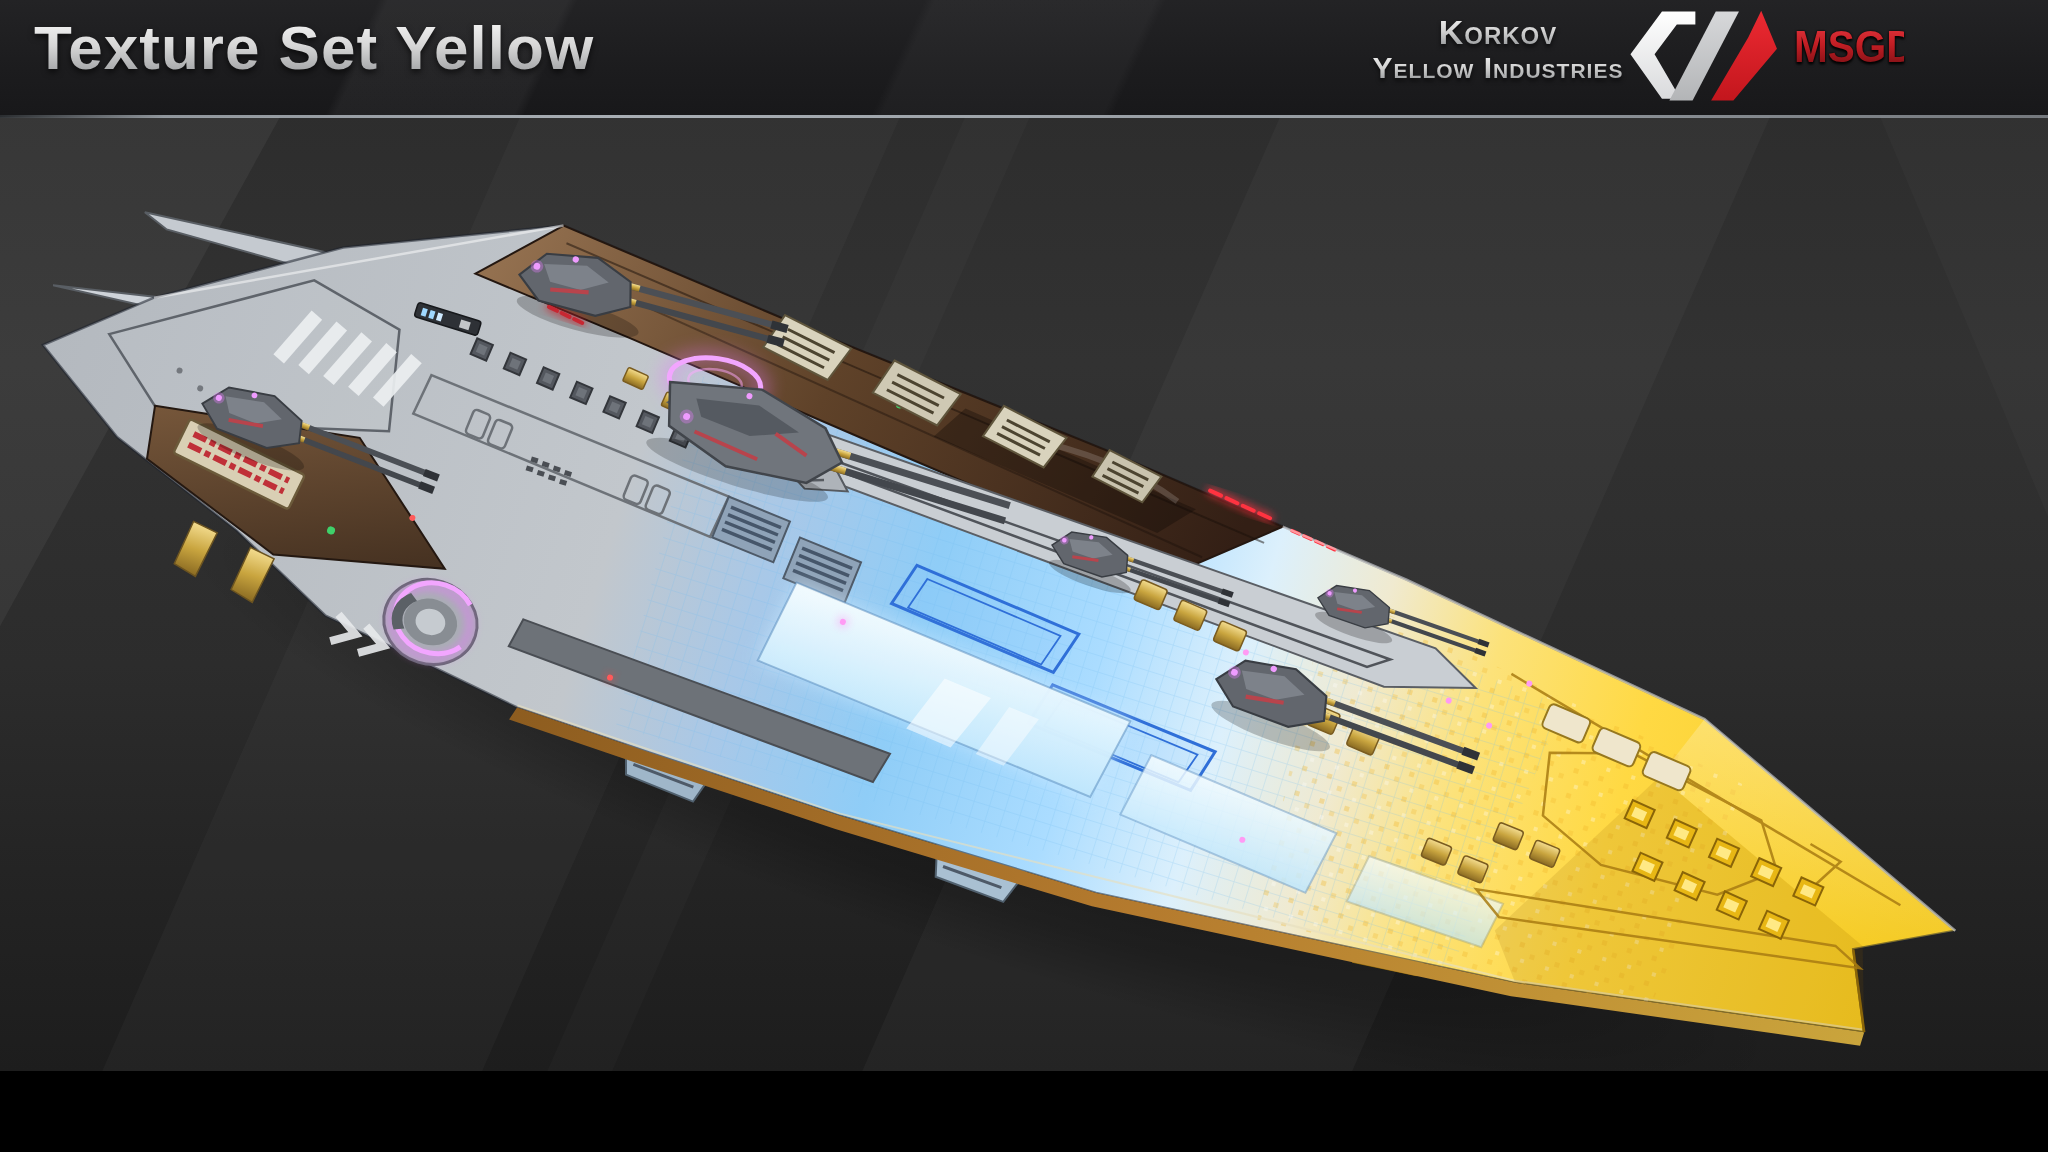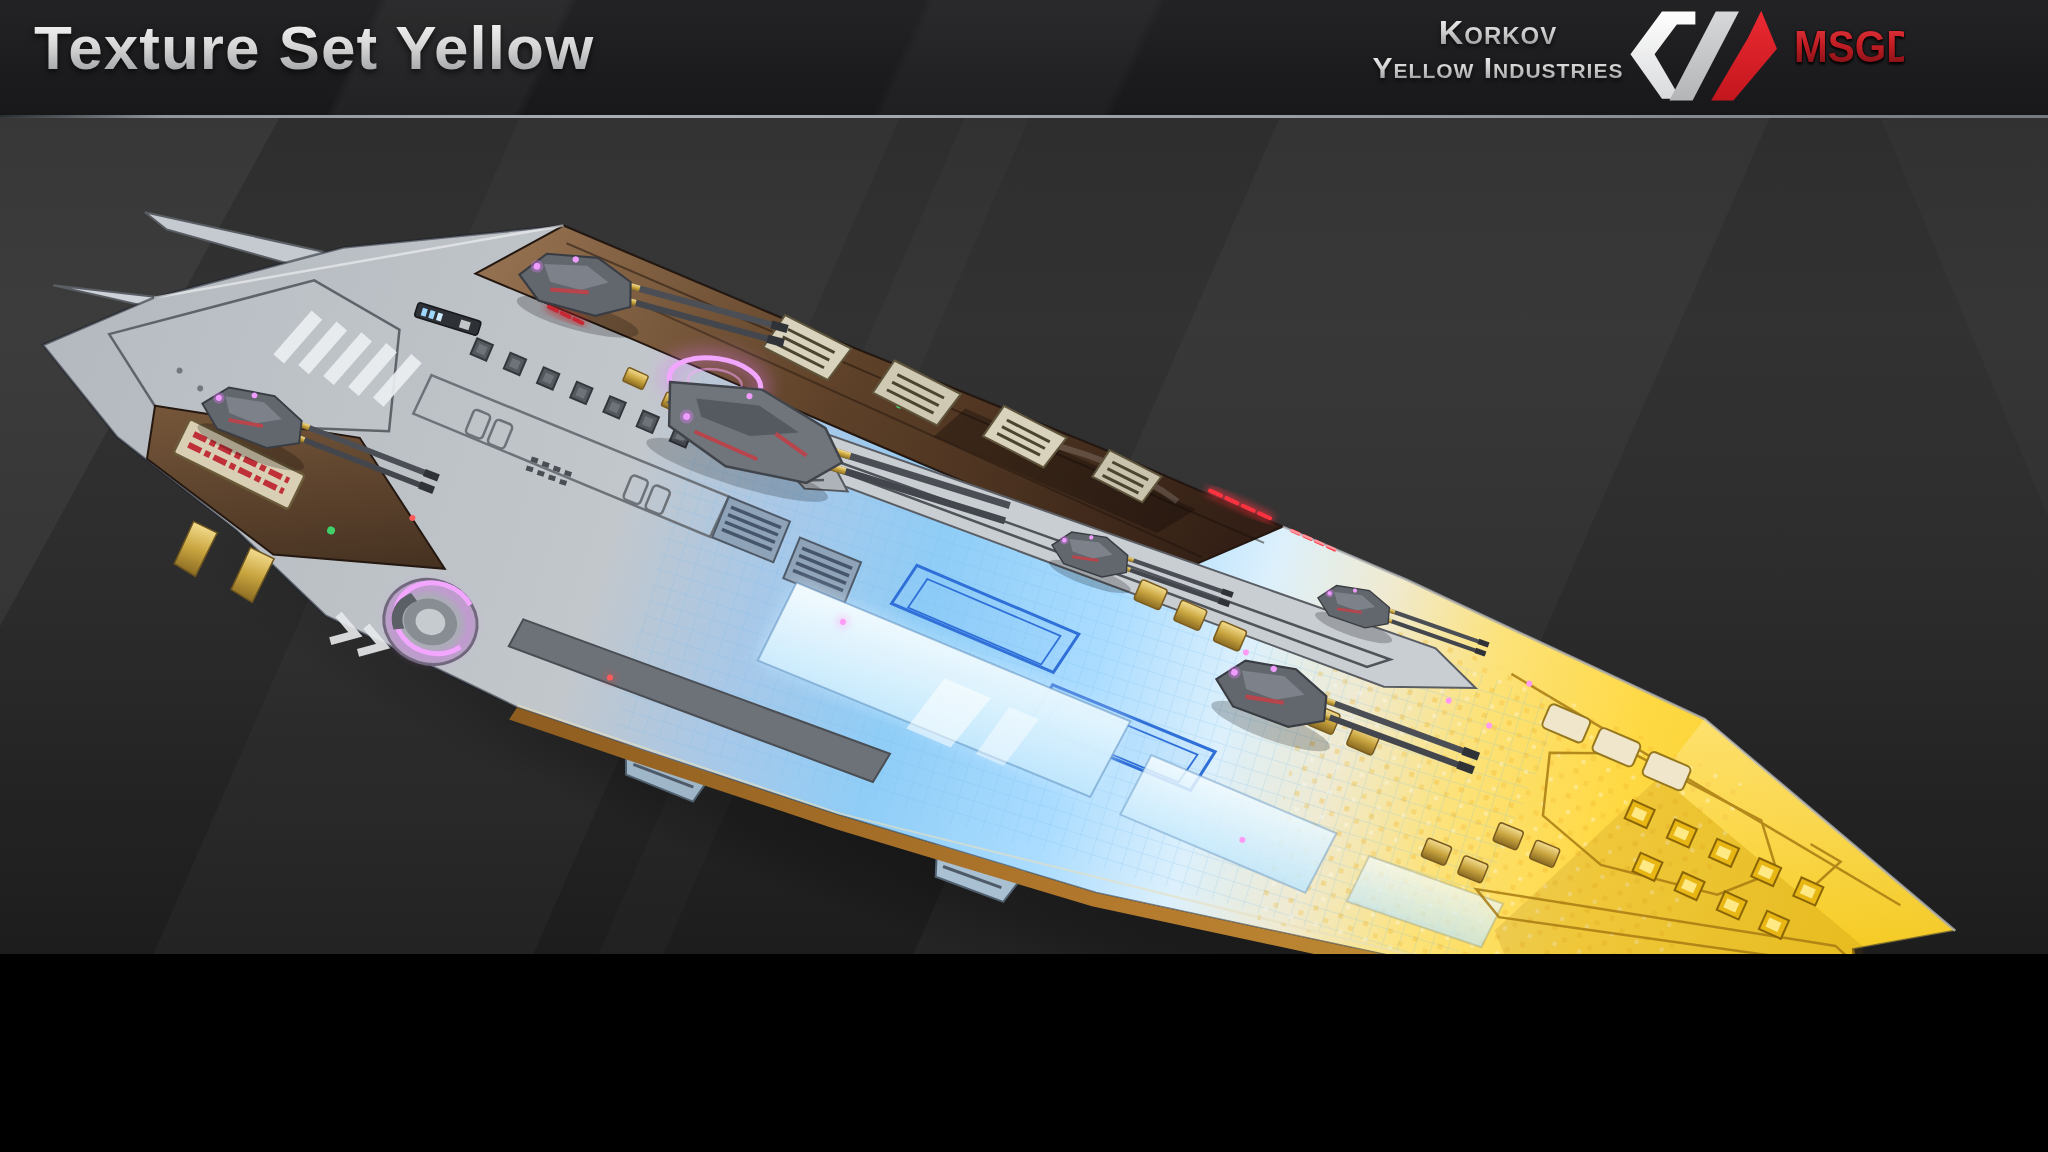--- a/index.html
+++ b/index.html
@@ -1,17 +1,17 @@
 <!DOCTYPE html>
 <html style="--header-bg: #1c1c1e; --body-bg: #2e2e2e; --footer-bg: #141414; --divider-top: #a8aeb4; --divider-bottom: #9c9c9c; --title-gradient-top: #f4f4f4; --title-gradient-bottom: #8f9194; --msgdi-red: #c21e24; --logo-white: #f2f3f4; --logo-gray: #c4c6c8; --logo-red: #d81f27; --hull-gray: #bfc4c9; --hull-blue: #8ecdf7; --hull-yellow: #ffd42e; --deck-bronze: #6e4c33; --keel-amber: #a86f28; --glow-magenta: #e76bff; --glow-skylight: #e9f8ff; --accent-red: #ff3340; --accent-gold: #d9b05c; --turret-gray: #62666d; --led-cyan: #9fd8ff; --led-green: #3fd06a;"><head>
 <meta charset="utf-8">
 <style>
   html,body{margin:0;padding:0;background:#000;}
   .stage{
-    position:relative;width:2048px;height:954px;overflow:hidden;
+    position:relative;width:2048px;height:1071px;overflow:hidden;
     font-family:"Liberation Sans",sans-serif;
     background:linear-gradient(180deg,#2b2b2b 0%,#323232 34%,#2c2c2c 62%,#222222 86%,#1d1d1d 100%);
   }
   
   .header{
     position:absolute;left:0;top:0;width:2048px;height:115px;
     background:
       linear-gradient(115deg,transparent 18%,rgba(255,255,255,.045) 18.5%,rgba(255,255,255,.045) 27%,transparent 27.5%),
       linear-gradient(115deg,transparent 44%,rgba(255,255,255,.03) 44.5%,rgba(255,255,255,.03) 55%,transparent 55.5%),
       linear-gradient(180deg,#232325 0%,#1c1c1e 60%,#18181a 100%);

